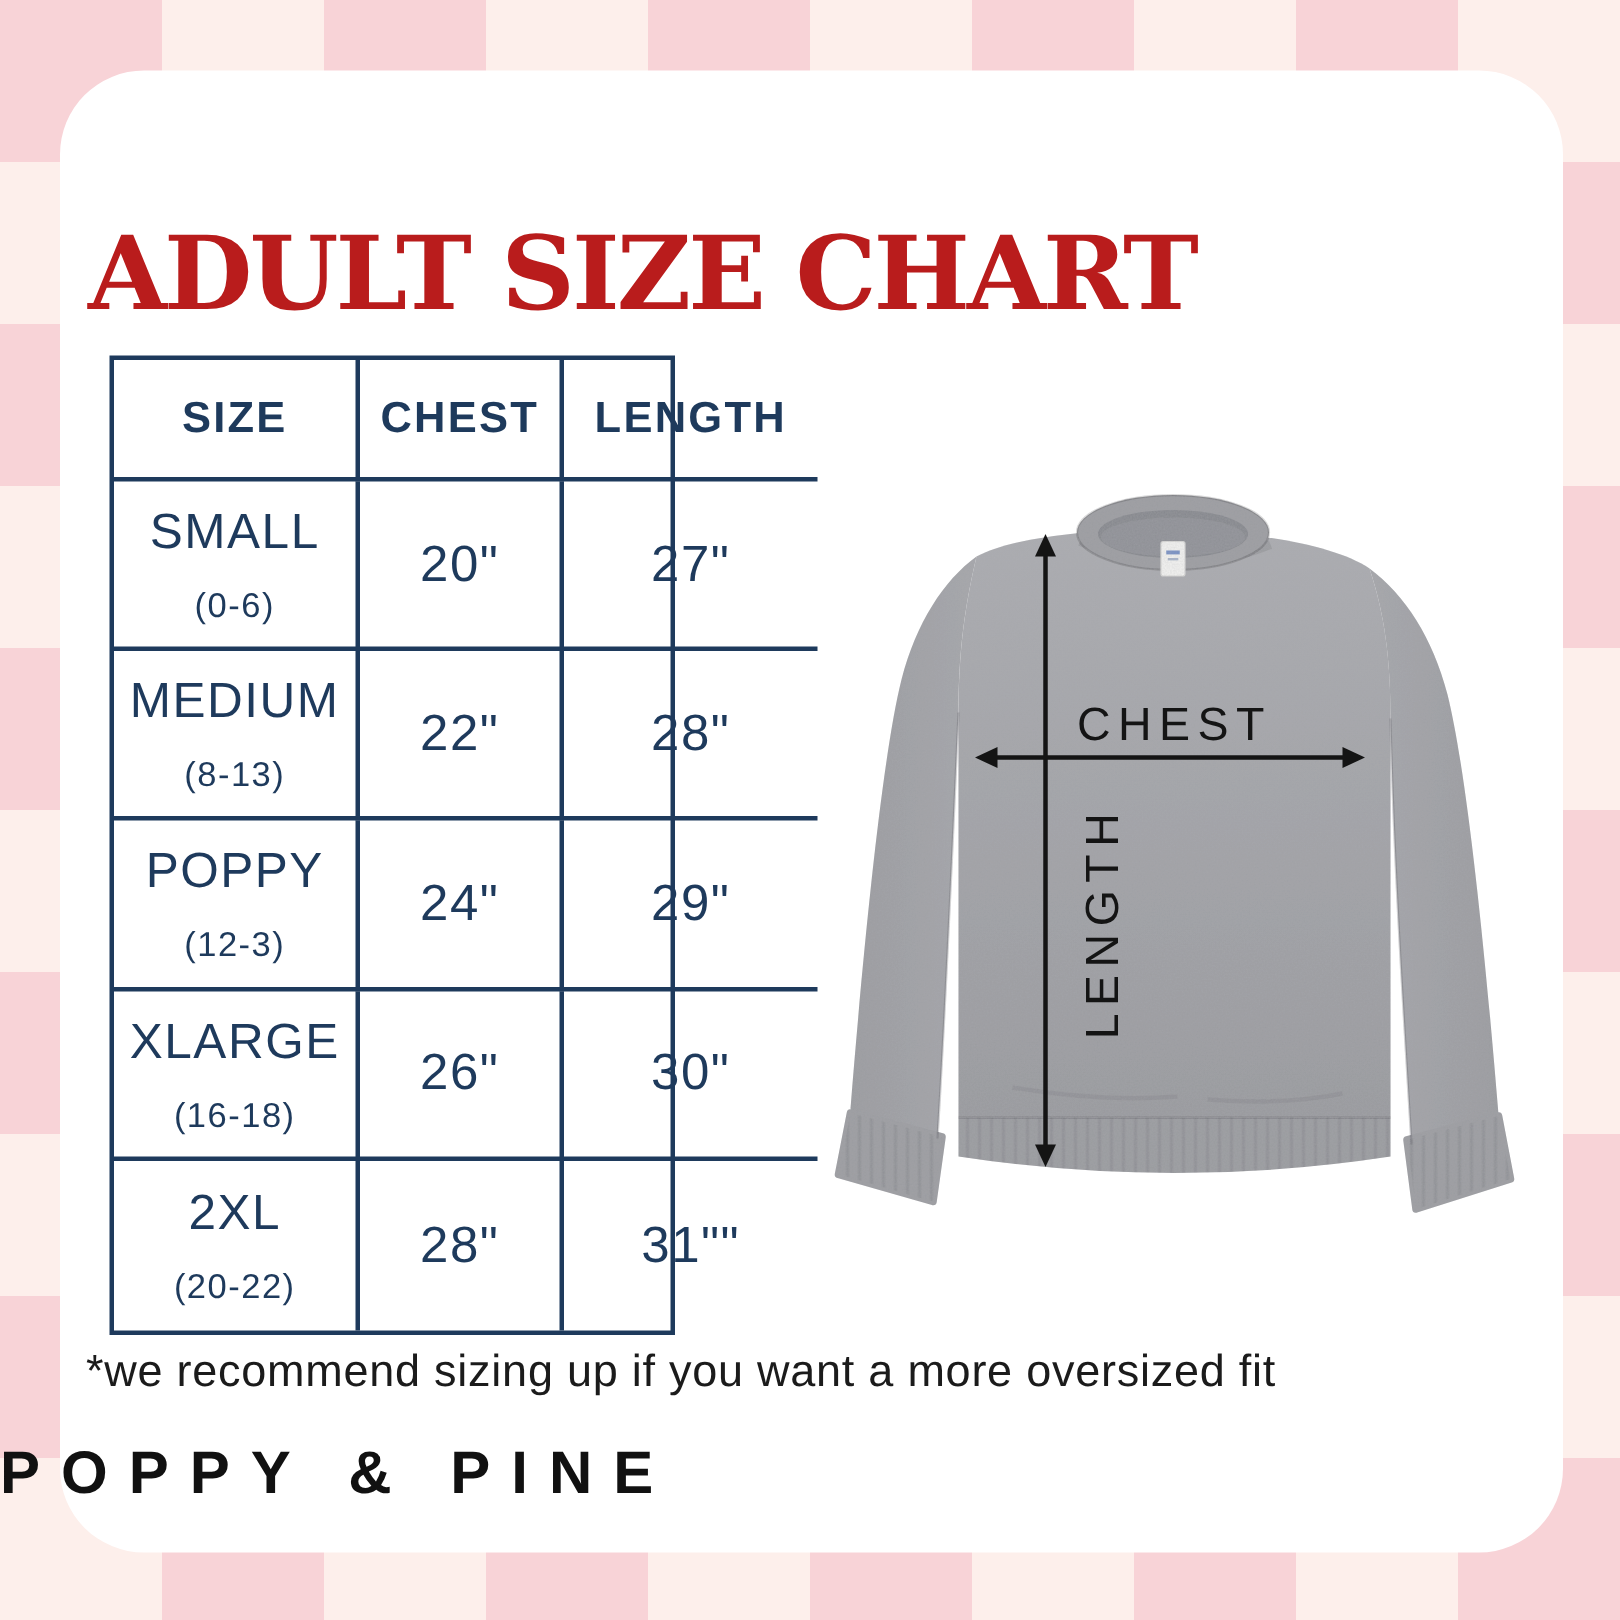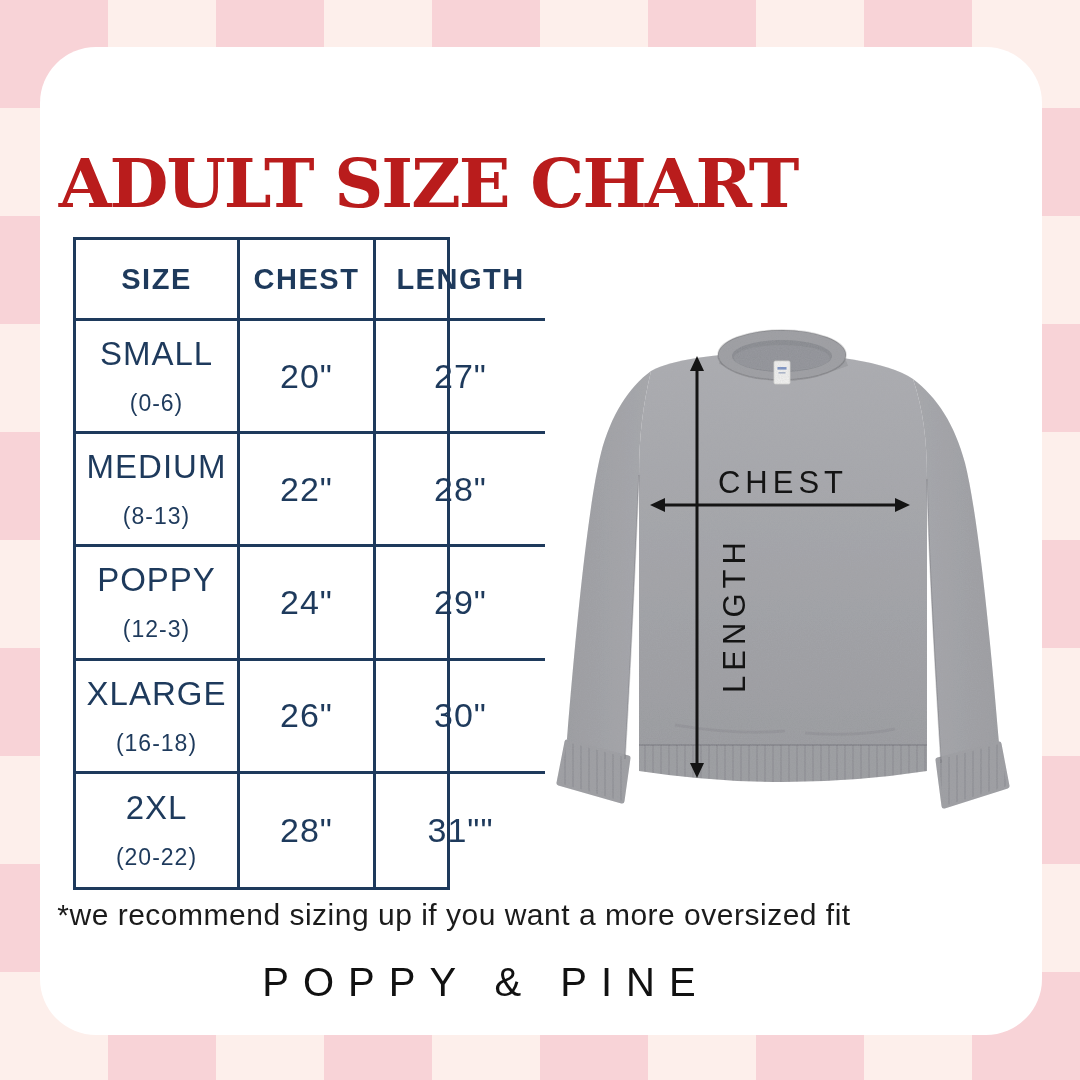--- a/index.html
+++ b/index.html
@@ -48,21 +48,21 @@
   .size-name{font-size:33px;letter-spacing:1px;}
   .size-range{font-size:23px;margin-top:17px;letter-spacing:1px;}
   .val{font-size:34px;letter-spacing:1px;}
   .sweatshirt-wrap{position:absolute;left:555px;top:315px;width:470px;height:560px;}
   .note{
     position:absolute;left:0;top:898px;width:908px;
     text-align:center;font-size:30px;letter-spacing:.5px;color:#1b1b1b;
   }
   .brand{
     position:absolute;left:0;top:960px;width:972px;
-    text-align:center;font-size:40px;letter-spacing:14px;color:#111111;
+    text-align:left;font-size:40px;letter-spacing:14px;color:#111111;font-weight:bold;
   }
 </style>
 </head>
 <body>
 
 <div class="bg-check"></div>
 <div class="card"></div>
 
 <h1 class="title">ADULT SIZE CHART</h1>
 

